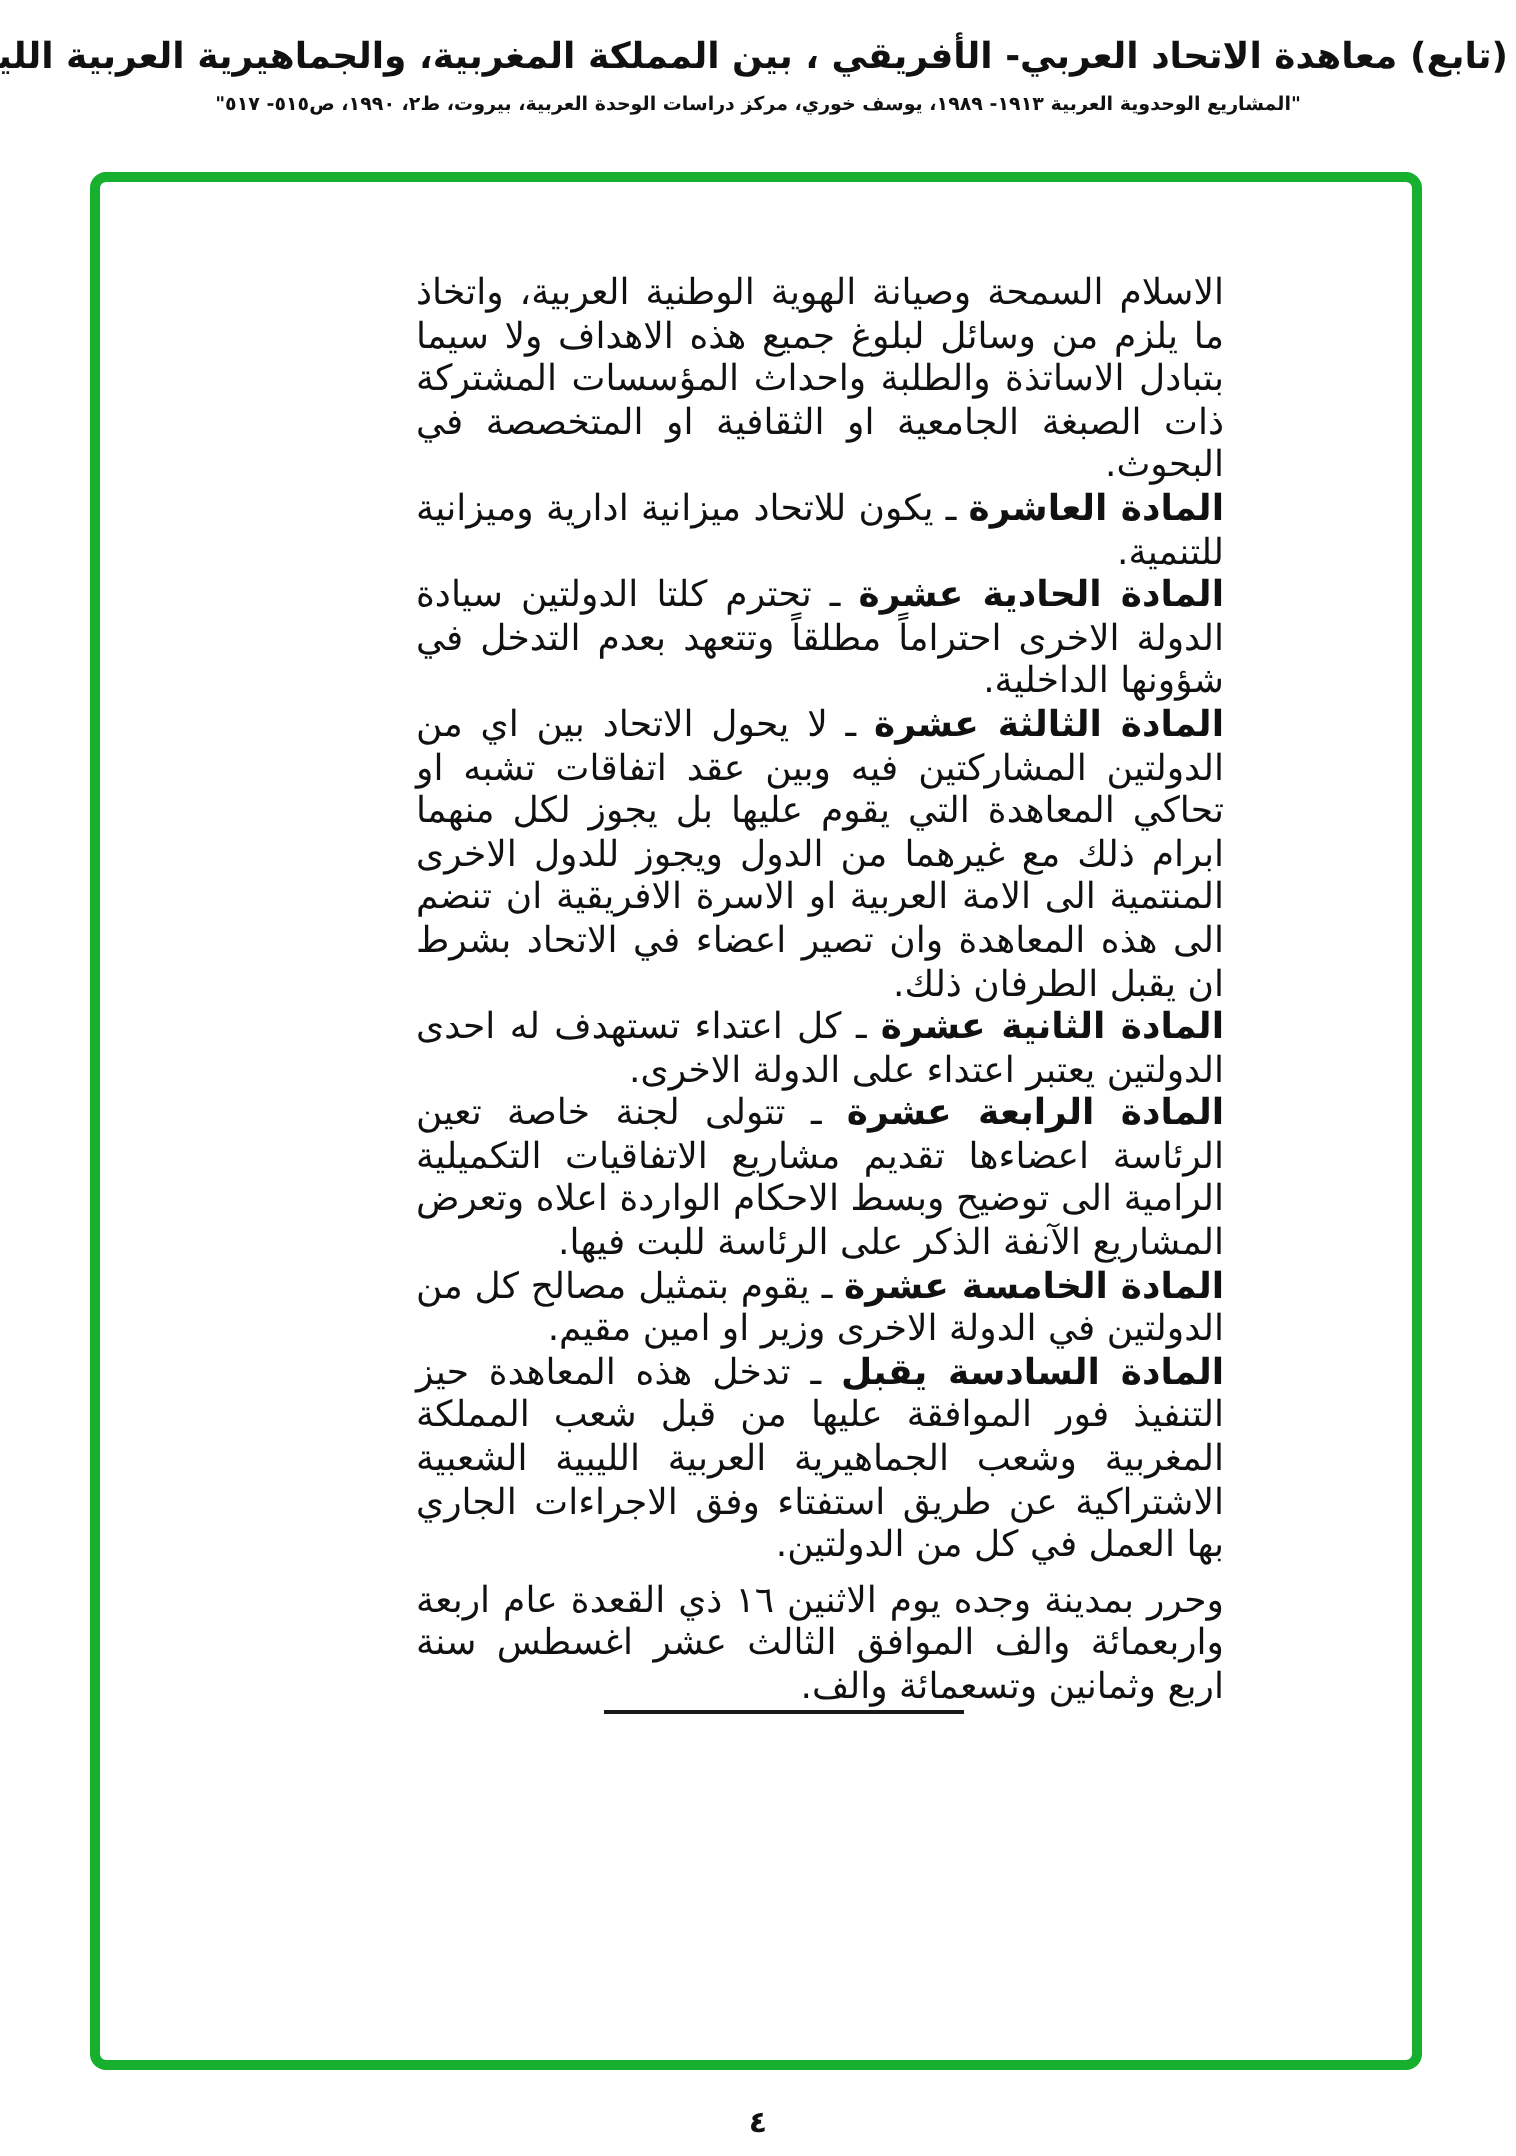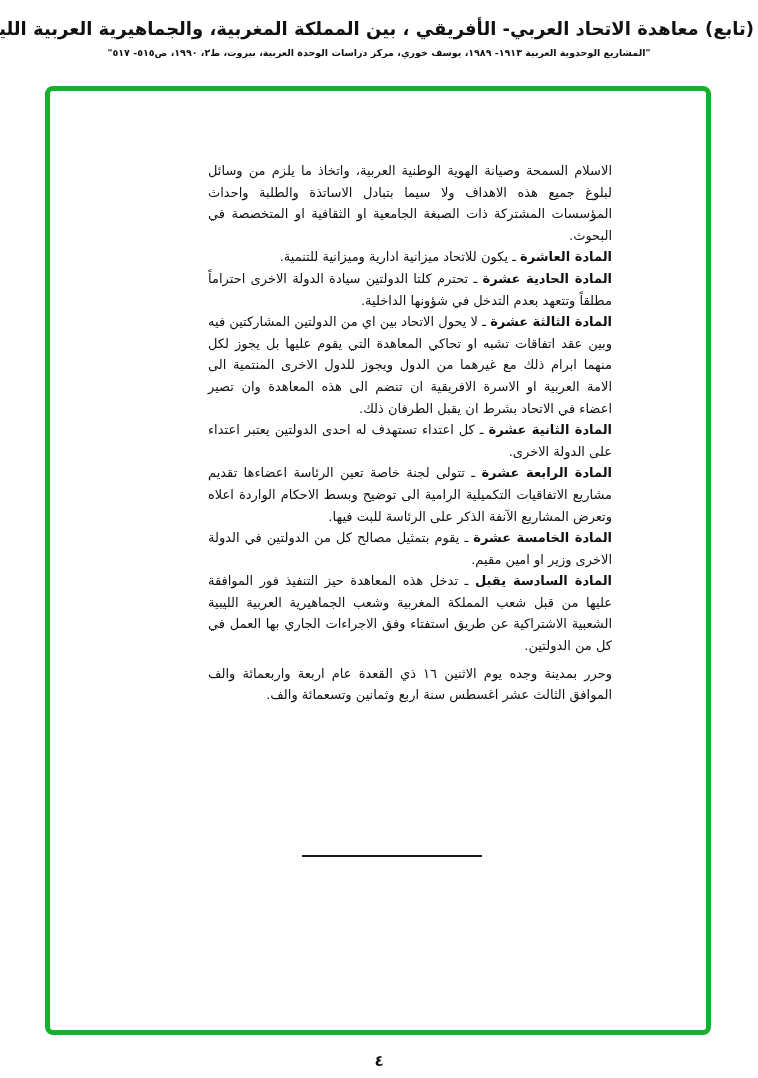--- a/index.html
+++ b/index.html
@@ -46,28 +46,28 @@
     position: absolute;
     left: 45px;
     top: 86px;
     width: 656px;
     height: 939px;
     border: 5px solid #16b02e;
     border-radius: 8px;
   }
   .body-text {
     position: absolute;
-    top: 160px;
+    top: 136px;
     left: 208px;
     width: 404px;
     direction: rtl;
     text-align: justify;
     text-align-last: right;
     font-family: "DejaVu Sans", sans-serif;
-    font-size: 13px;
+    font-size: 18px;
     line-height: 21.6px;
   }
   .para {
     margin: 0;
   }
   .article-heading {
     font-weight: bold;
   }
   .separator {
     position: absolute;

